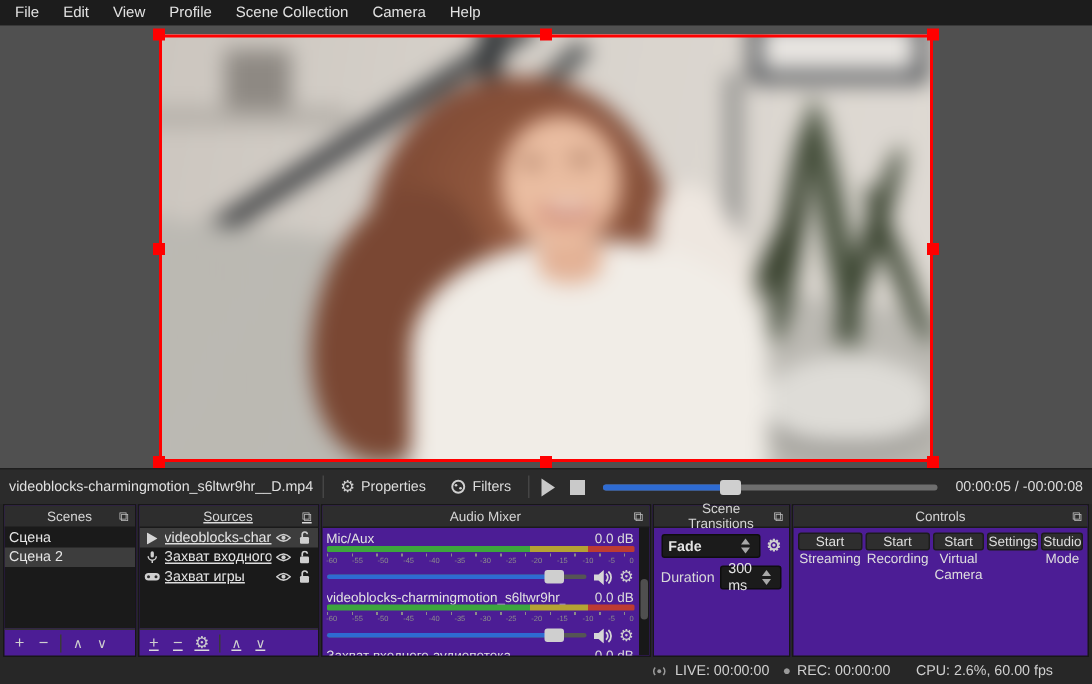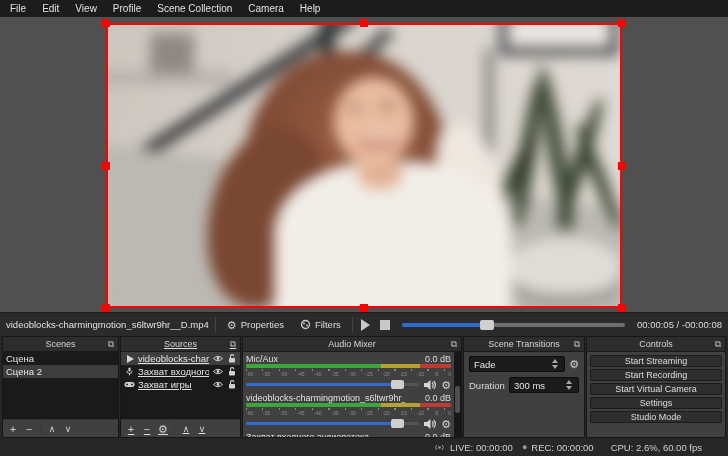--- a/index.html
+++ b/index.html
@@ -66,21 +66,21 @@
   .transport { display:flex; align-items:center; gap:10px; margin-left:2px; }
   .play-tri { width:0; height:0; border-left:9px solid #c9c9c9; border-top:6px solid transparent; border-bottom:6px solid transparent; }
   .stop-sq { width:10px; height:10px; background:#c9c9c9; }
   .seek { position:relative; flex:1; height:4px; background:#6e6e6e; border-radius:2px; margin:0 6px; }
   .seek-fill { position:relative; height:100%; background:#2e6bd2; border-radius:2px; }
   .seek-handle { position:absolute; right:-7px; top:-3px; width:14px; height:10px; background:#cfcfcf; border-radius:2px; }
   .mt-time { font-size:9.5px; color:#dadada; white-space:nowrap; }
 
   
   .docks { height:102px; display:flex; gap:1px; padding:0 2px; flex:0 0 auto; }
-  .panel { background:#404040; border:1px solid #171717; display:flex; flex-direction:column; }
+  .panel { background:#4c1d95; border:1px solid #171717; display:flex; flex-direction:column; }
   .p-scenes { width:117px; } .p-sources { width:121px;text-decoration:underline; } .p-mixer { width:220px; }
   .p-transitions { width:122px; } .p-controls { flex:1; }
   .panel-header { height:15px; background:#2d2d2d; border-bottom:1px solid #1a1a1a; display:flex; align-items:center; flex:0 0 auto; }
   .panel-title { flex:1; text-align:center; font-size:9px; color:#d5d5d5; }
   .dock-icon { width:14px; font-size:9px; color:#bdbdbd; text-align:center; cursor:default; }
   .panel-body { flex:1; overflow:hidden; position:relative; }
   .listing { background:#1a1a1a; flex:1; overflow:hidden; }
   .list-row { height:13px; display:flex; align-items:center; padding:0 3px; gap:3px; font-size:9.5px; color:#e6e6e6; white-space:nowrap; }
   .list-row.selected { background:#3d3d3d; }
   .row-label { flex:1; overflow:hidden; }
@@ -105,32 +105,32 @@
   .vol-row { display:flex; align-items:center; gap:5px; height:15px; }
   .vol-slider { position:relative; flex:1; height:3px; background:#555; border-radius:2px; }
   .vol-fill { position:relative; height:100%; background:#2e6bd2; border-radius:2px; }
   .vol-handle { position:absolute; right:-6px; top:-3px; width:13px; height:9px; background:#cfcfcf; border-radius:2px; }
   .mix-ico { flex:0 0 auto; display:flex; align-items:center; }
   .mixer-scroll { width:7px; background:#181818; position:relative; flex:0 0 auto; }
   .scroll-thumb { position:absolute; left:1px; right:1px; top:40%; height:32%; background:#4f4f4f; border-radius:3px; }
 
   
   .trans-body { padding:4px 5px; display:flex; flex-direction:column; gap:5px; }
-  .trans-row1 { display:flex; align-items:center; gap:4px; }
+  .trans-row1 { display:flex; align-items:center; gap:4px;font-weight:bold; }
   .combo { flex:1; height:16px; background:#1b1b1b; border:1px solid #0e0e0e; border-radius:2px; display:flex; align-items:center; padding:0 4px; font-size:9.5px; color:#e4e4e4; }
   .combo-label { flex:1; }
   .arrow-col { display:flex; flex-direction:column; gap:2px; align-items:center; width:10px; }
   .tri-up { width:0; height:0; border-left:3px solid transparent; border-right:3px solid transparent; border-bottom:4px solid #a8a8a8; }
   .tri-down { width:0; height:0; border-left:3px solid transparent; border-right:3px solid transparent; border-top:4px solid #a8a8a8; }
   .trans-row2 { display:flex; align-items:center; gap:4px; }
   .trans-dur-label { font-size:9.5px; color:#d8d8d8; flex:0 0 auto; }
   .spinbox { flex:1; height:16px; background:#1b1b1b; border:1px solid #0e0e0e; border-radius:2px; display:flex; align-items:center; padding:0 4px; font-size:9.5px; color:#e4e4e4; }
 
   
-  .controls-body { padding:3px 3px; display:flex; flex-direction:column; gap:2px; }
+  .controls-body { padding:3px 3px; display:flex; flex-direction:row; gap:2px; }
   .ctl-btn { height:12px; background:#2e2e2e; border:1px solid #1c1c1c; border-radius:2px; color:#dedede; font-size:9px; text-align:center; line-height:11px; cursor:default; }
 
   
   .statusbar { height:18px; display:flex; align-items:center; justify-content:flex-end; gap:9px; padding-right:26px; flex:0 0 auto; color:#cfcfcf; font-size:9.5px; }
   .status-item { display:flex; align-items:center; gap:4px; white-space:nowrap; }
   .rec-dot { color:#9a9a9a; font-size:9px; }
   .cpu-gap { margin-left:8px; }
 </style>
 </head>
 <body>

